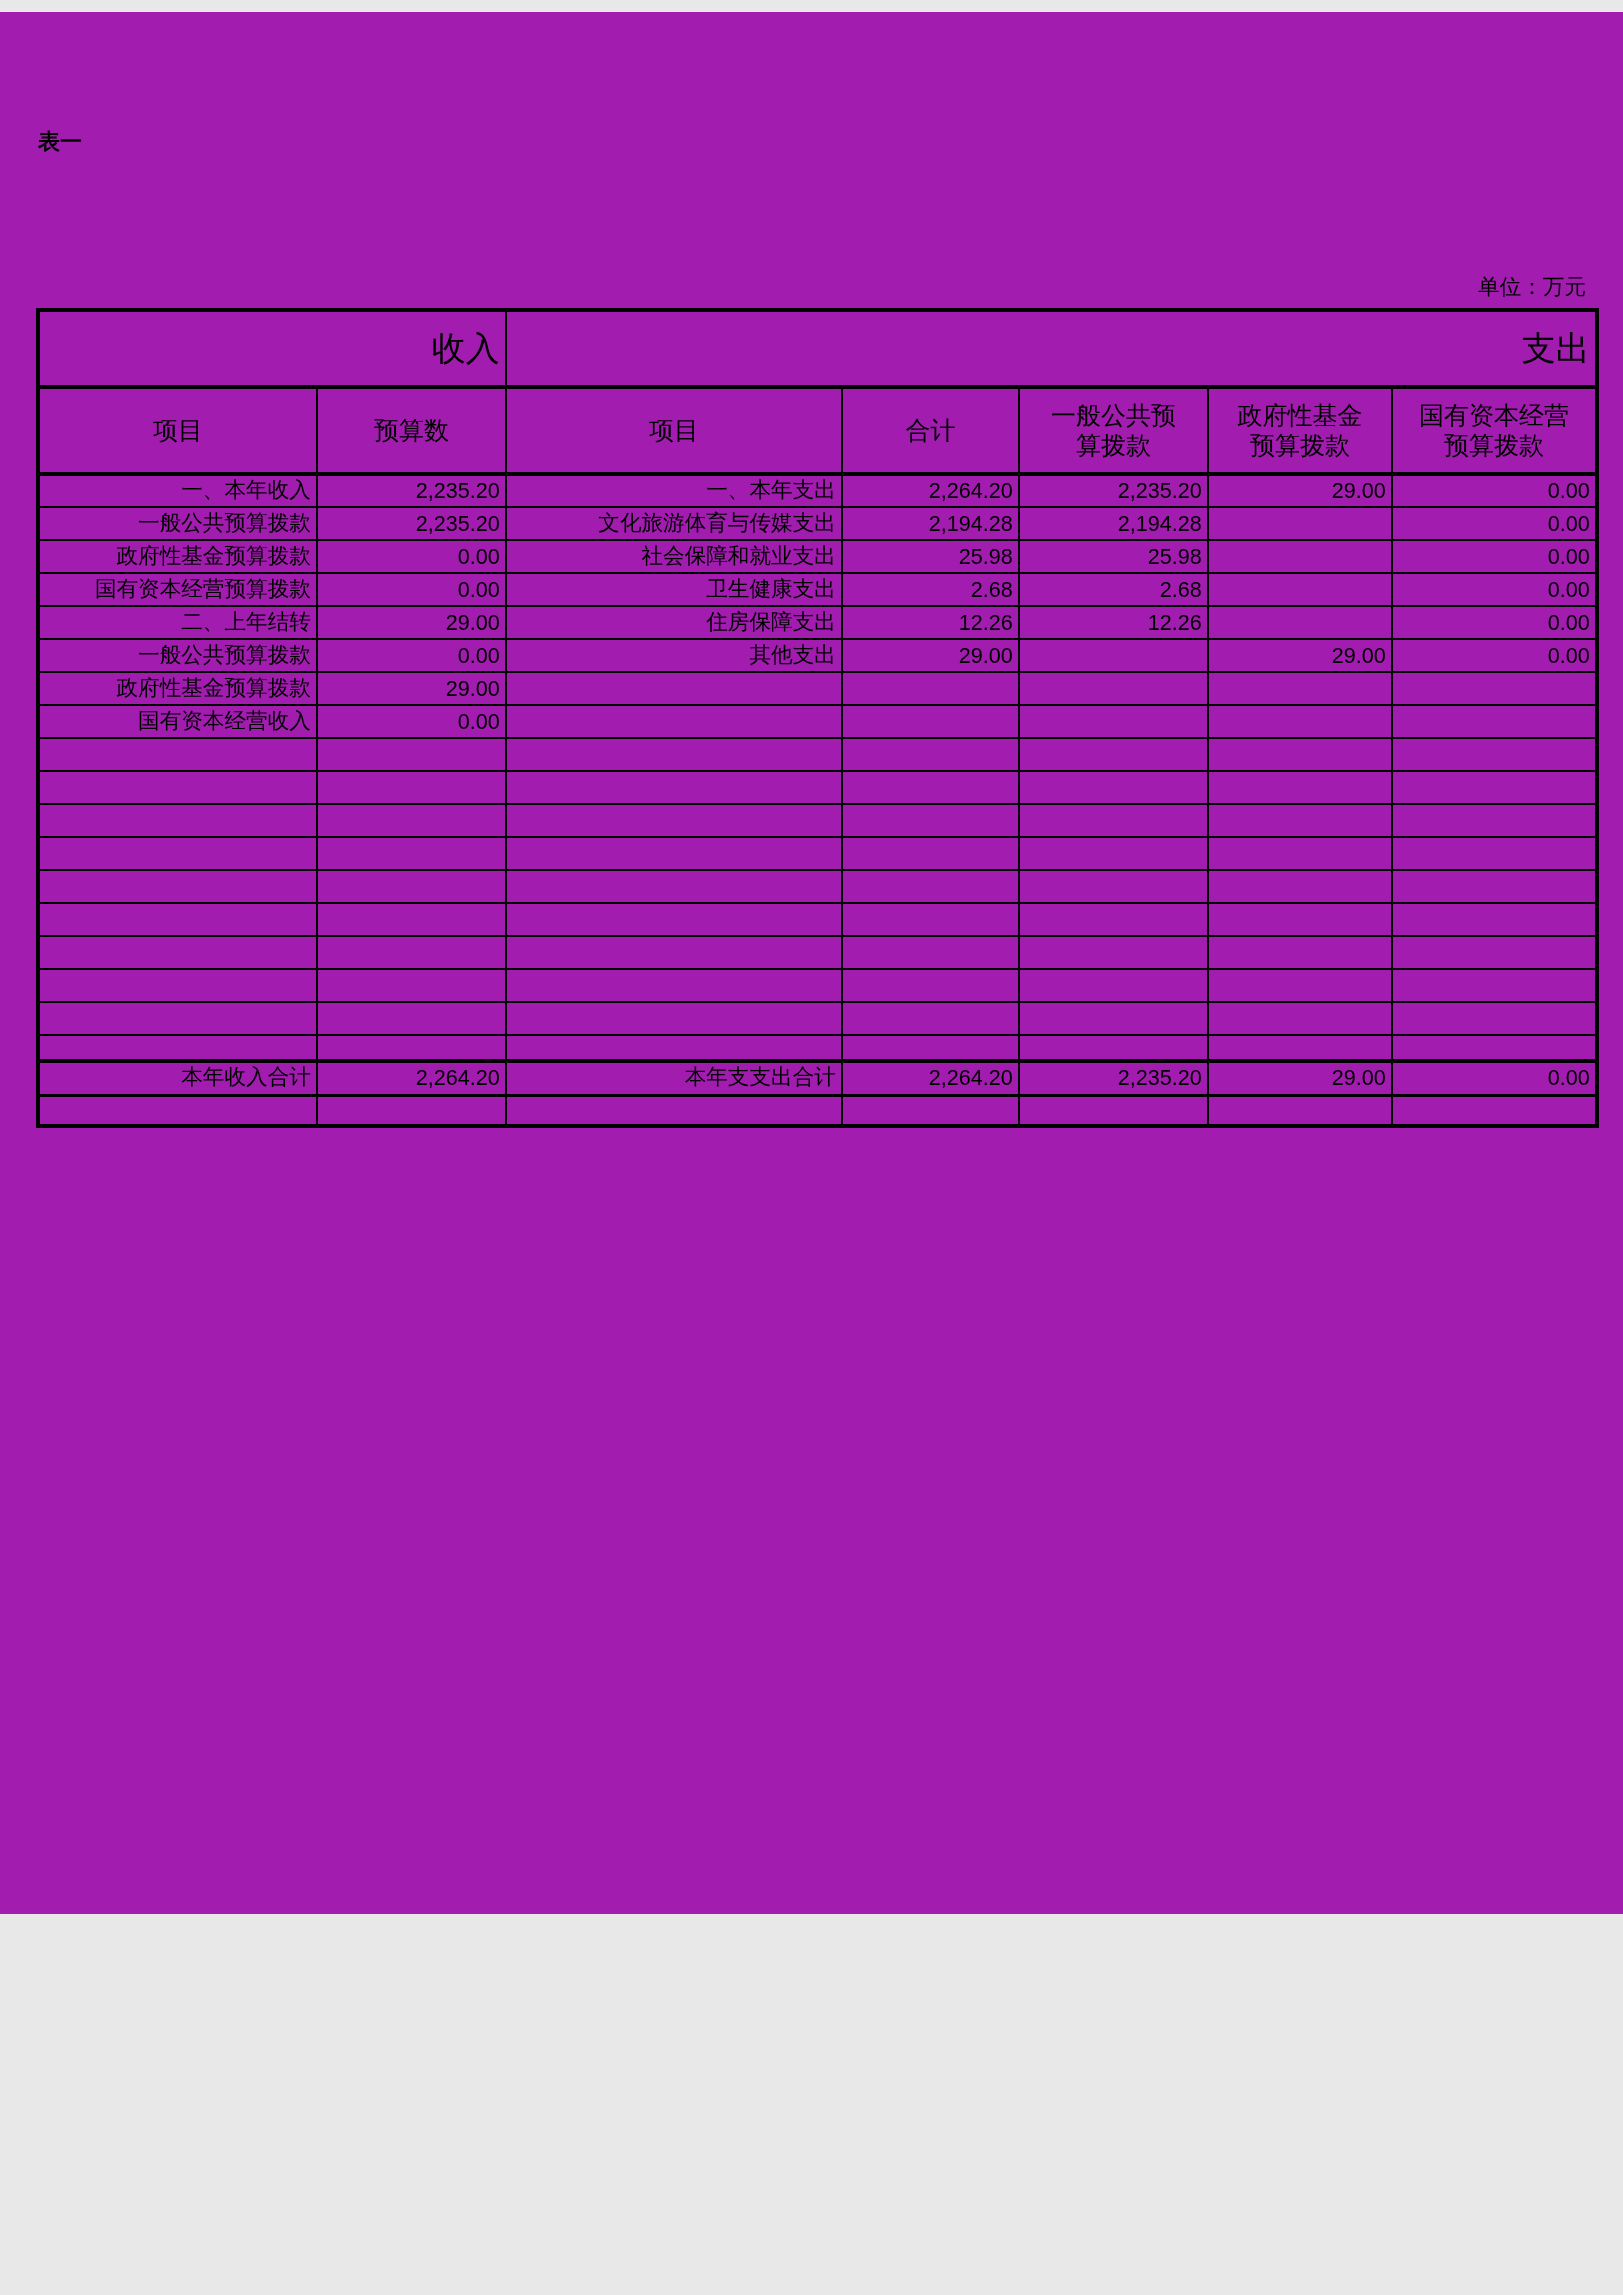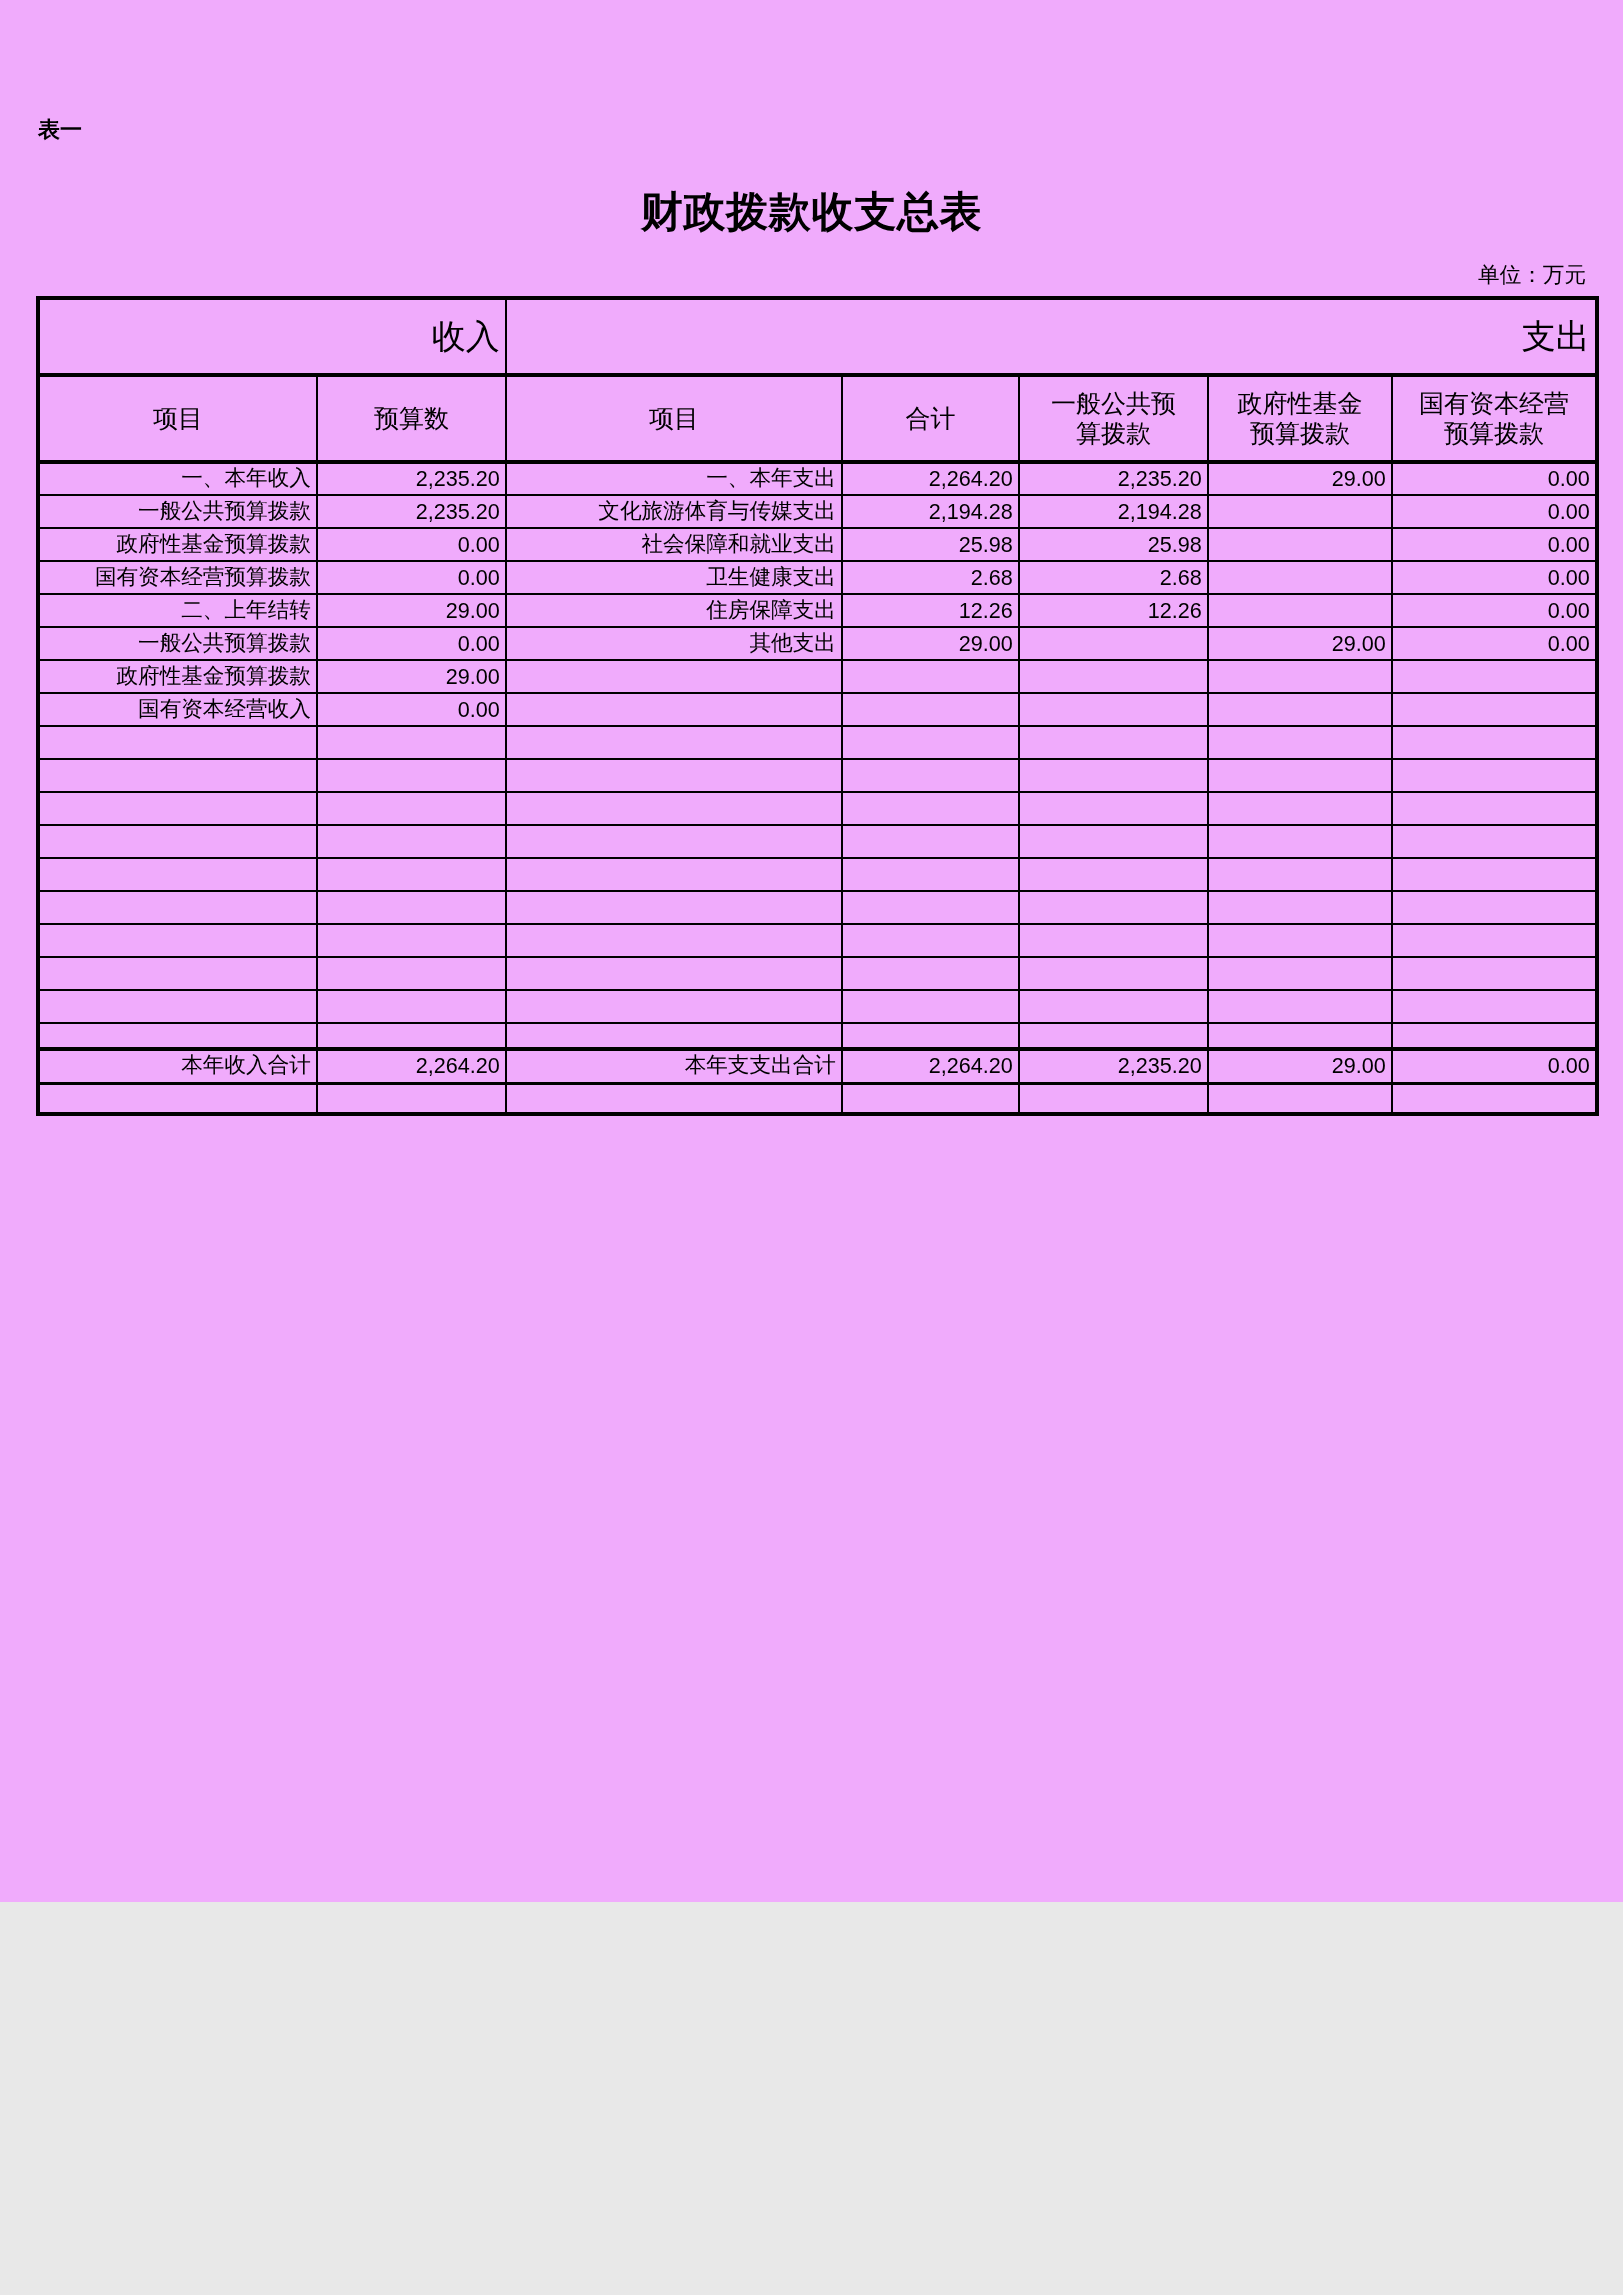--- a/index.html
+++ b/index.html
@@ -1,21 +1,21 @@
 <!DOCTYPE html>
 <html style="font-size:10.5px"><head>
 <meta charset="utf-8">
 <style>
   html, body { margin: 0; padding: 0; background: #e8e8e8; }
   .sheet {
     position: relative;
     width: 1623px;
     height: 1902px;
-    margin: 0 auto;
-    background: #f0abfc;
+    margin: 12px auto;
+    background: #a21caf;
     font-family: "Liberation Sans", "DejaVu Sans", sans-serif;
     color: #000;
   }
   .tag {
     position: absolute;
     left: 38px;
     top: 115px;
     font-size: 22px;
     font-weight: bold;
     font-family: "Liberation Serif", "DejaVu Serif", serif;
@@ -83,21 +83,20 @@
   tr.r-gap   { height: 26px; }
   tr.r-total { height: 34px; }
   tr.r-total td { border-top-width: 4.6px; border-bottom-width: 3.9px; }
   tr.r-tail  { height: 31px; }
 </style>
 </head>
 <body>
 
 <div class="sheet">
   <div class="tag">表一</div>
-  <h1 class="title">财政拨款收支总表</h1>
   <div class="unit">单位：万元</div>
 
   <table class="budget">
     <colgroup>
       <col style="width:279px">
       <col style="width:189px">
       <col style="width:336px">
       <col style="width:177px">
       <col style="width:189px">
       <col style="width:184px">

